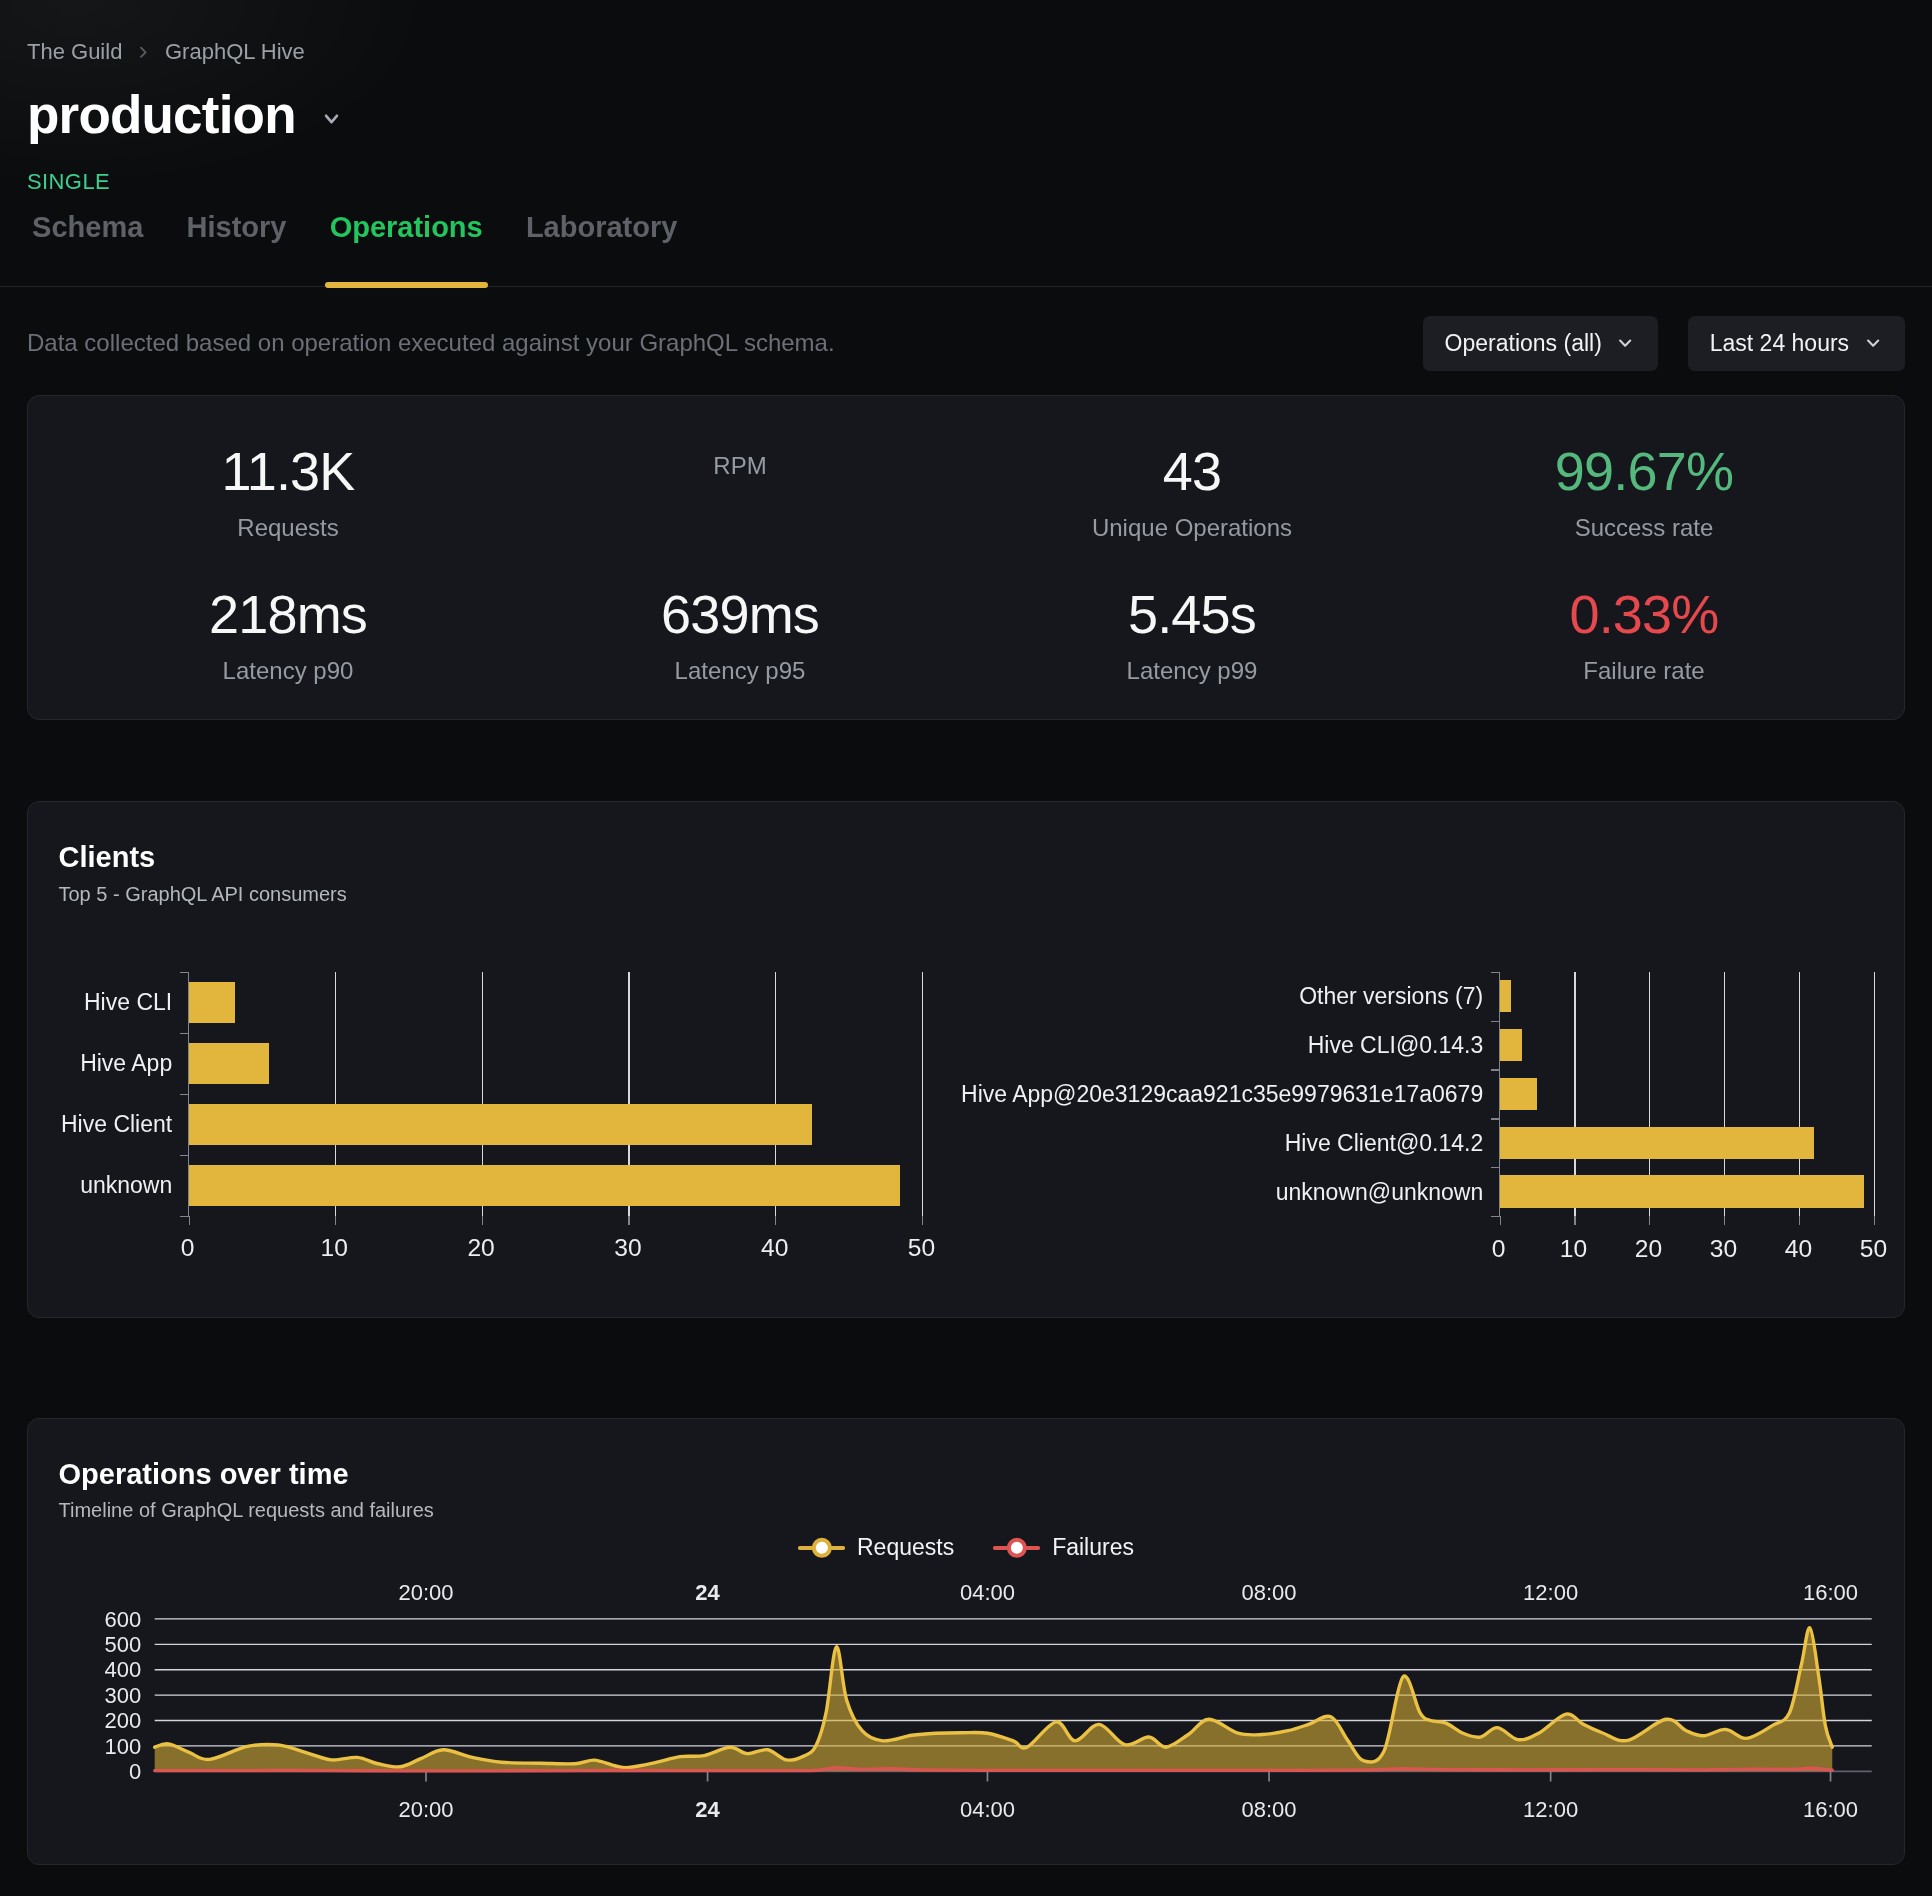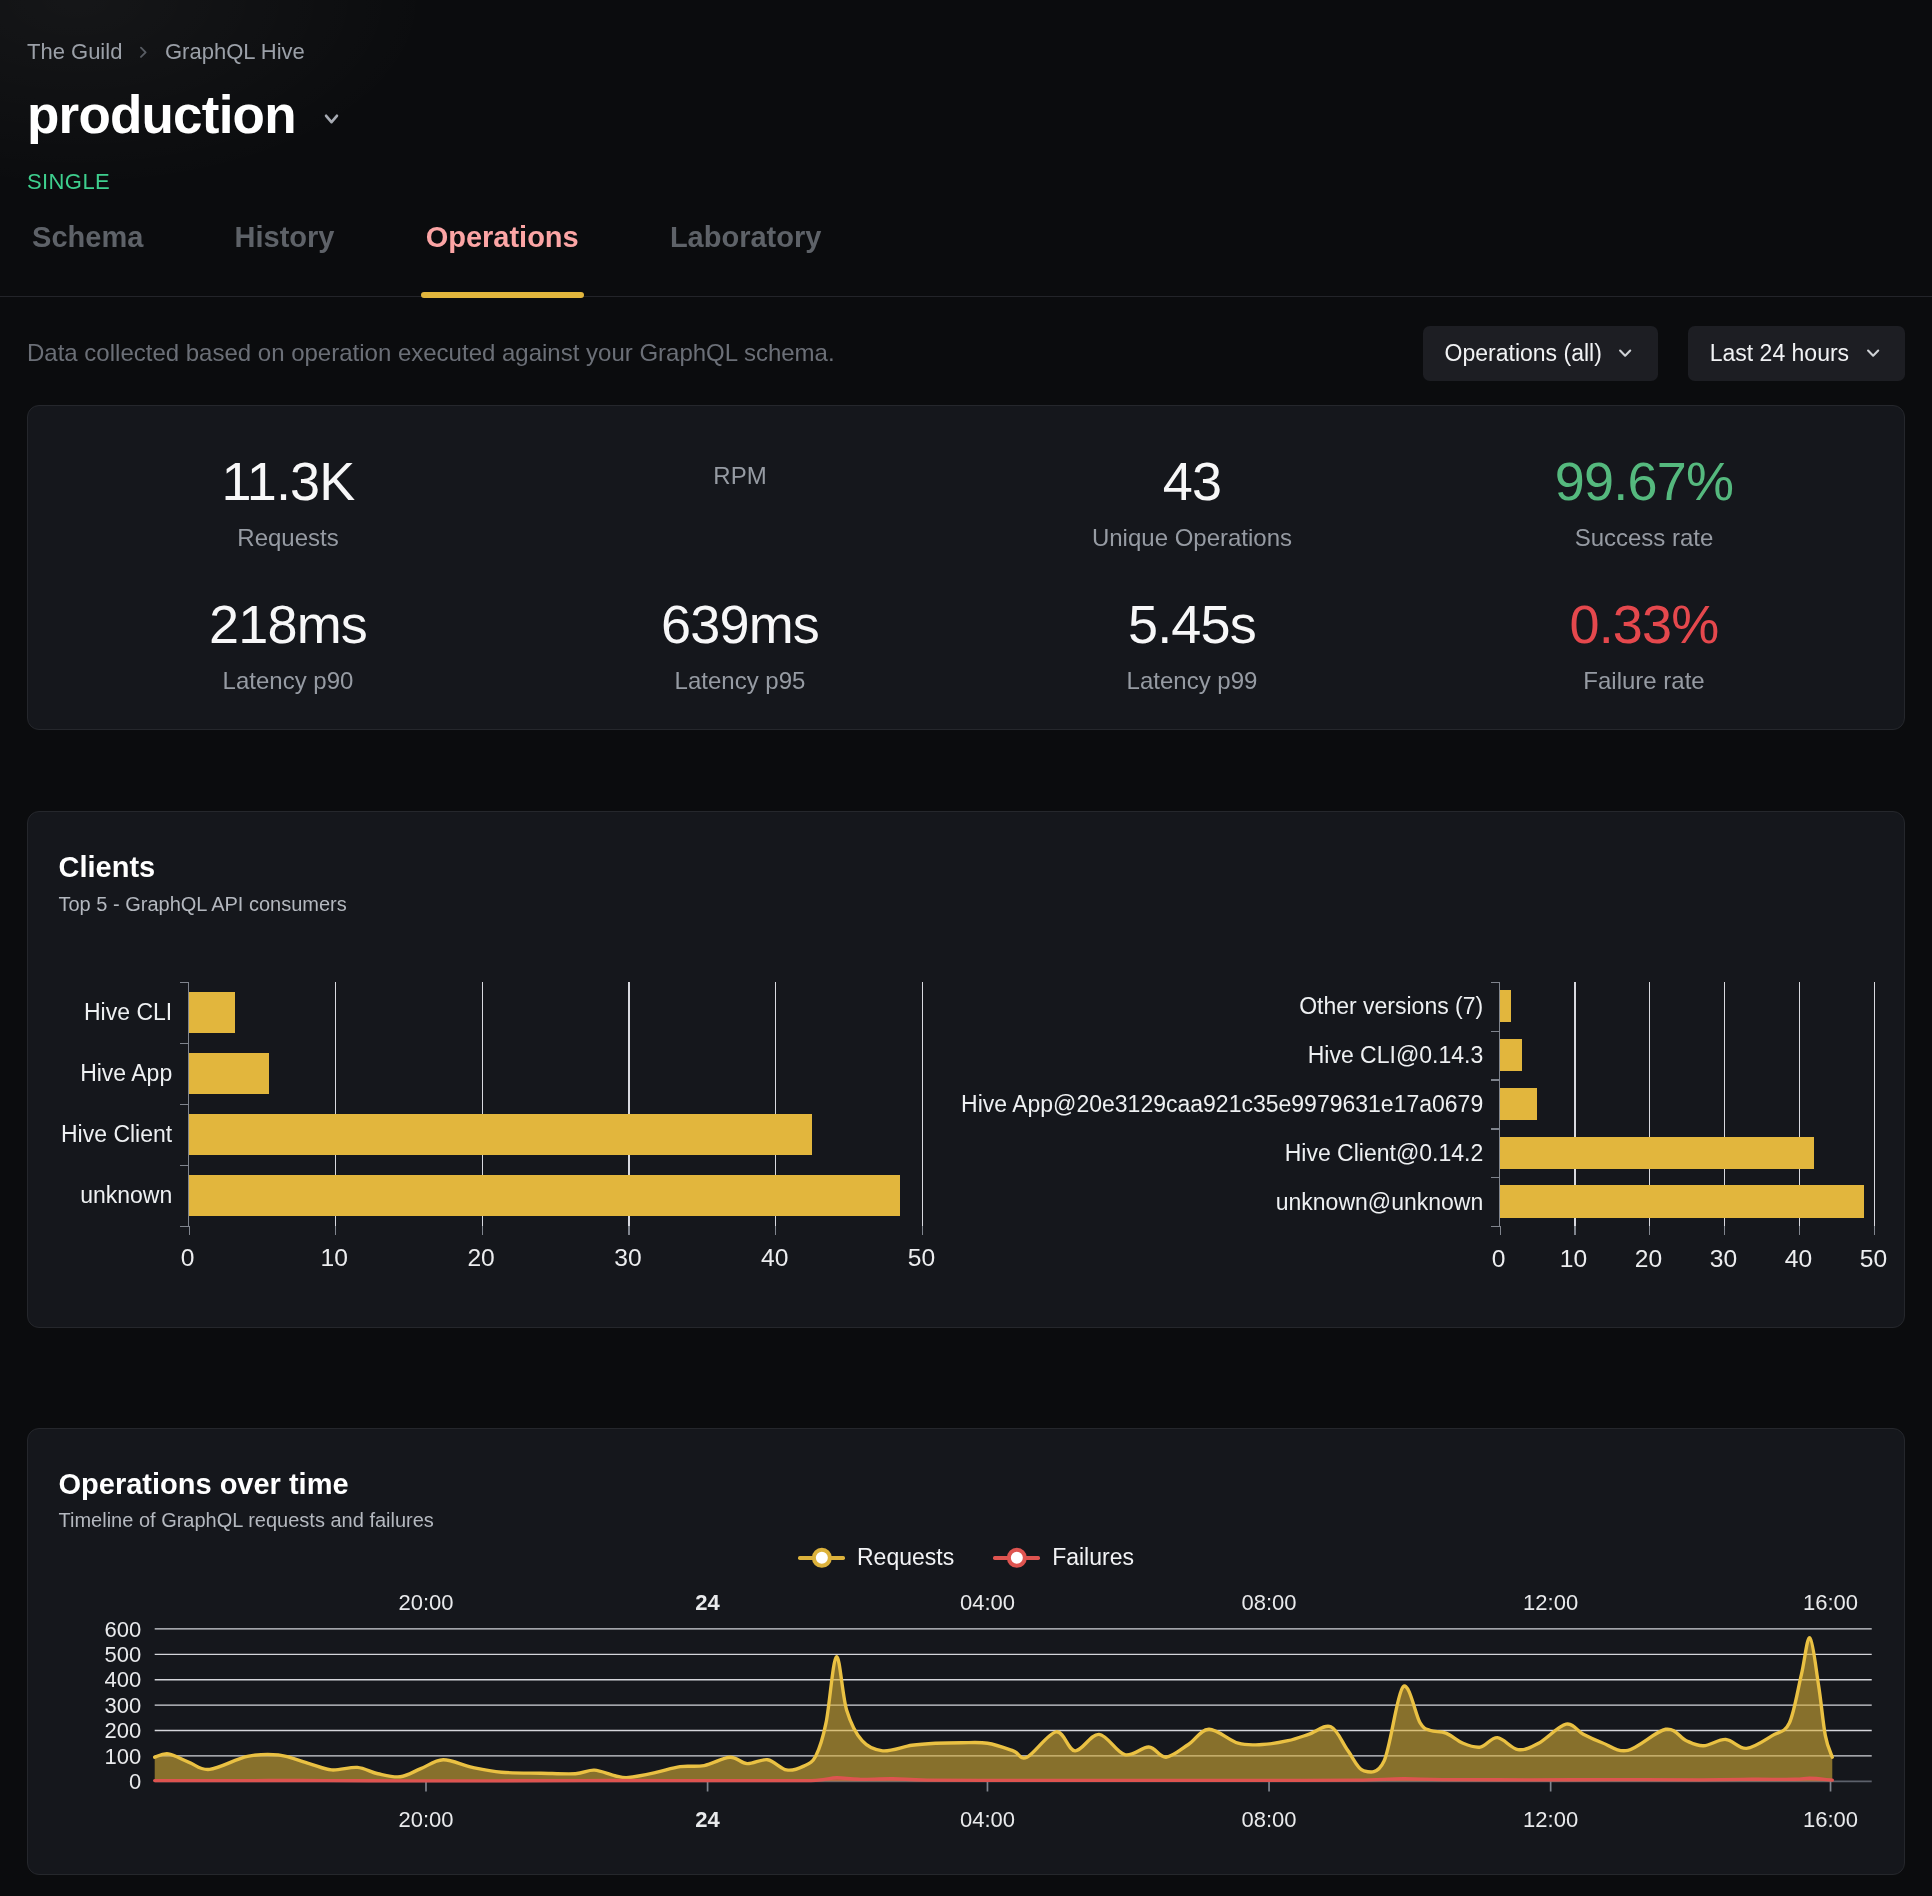--- a/index.html
+++ b/index.html
@@ -26,27 +26,27 @@
   
   header{padding:39px 27px 0}
   .breadcrumb{display:flex;align-items:center;gap:12px;font-size:22px;color:#9ba0a8}
   .crumb-sep{display:flex;align-items:center}
   h1.title-row{display:flex;align-items:center;gap:22px;margin-top:18.6px}
   .title{font-size:53px;font-weight:bold;color:#fff;letter-spacing:-0.8px}
   .title-chevron{margin-top:8.5px}
   .badge{margin-top:24px;font-size:22px;font-weight:normal;letter-spacing:0.4px;color:#3ecf8e}
 
   
-  .tabs{display:flex;gap:81px;padding:0 27px;margin-top:26px;border-bottom:1.7px solid #232429}
+  .tabs{display:flex;gap:33px;padding:0 27px;margin-top:16px;border-bottom:1.7px solid #232429}
   .tab{
     background:none;border:none;cursor:pointer;position:relative;
     font-family:inherit;font-size:29px;font-weight:bold;color:#5e6268;
     padding:0 5.1px 42px;
   }
-  .tab.active{color:#fca5a5}
+  .tab.active{color:#22c55e}
   .tab.active::after{
     content:"";position:absolute;left:0;right:0;bottom:-2.5px;height:6px;
     background:var(--accent);border-radius:3.4px;
   }
 
   
   .subheader{display:flex;align-items:center;justify-content:space-between;padding:0 27px;margin-top:29px}
   .description{font-size:24px;color:#6b6f77}
   .filters{display:flex;gap:30px}
   .filter-btn{

